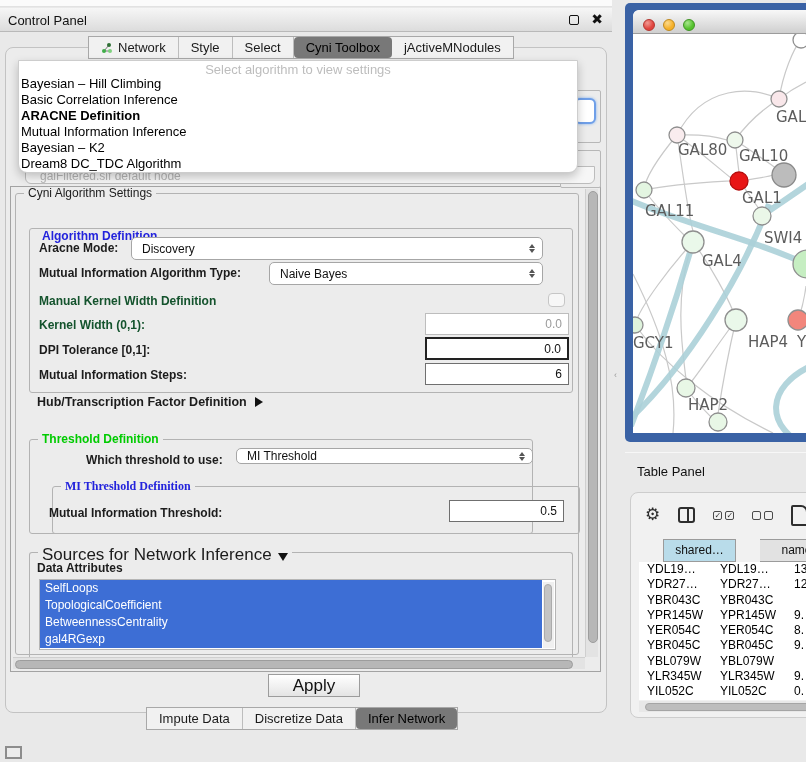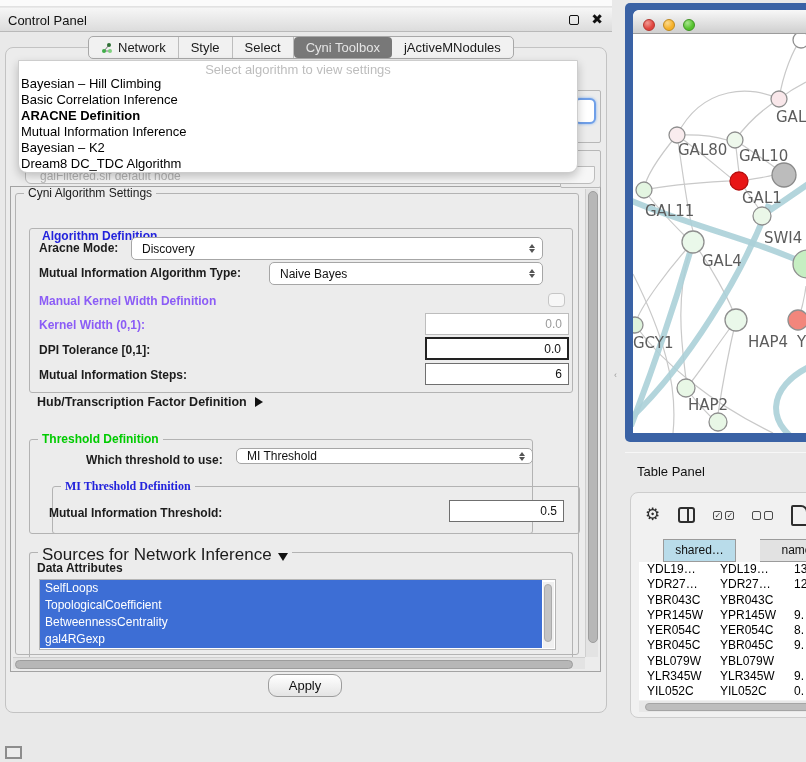--- a/index.html
+++ b/index.html
@@ -15,24 +15,24 @@
   .cp-topstrip{position:absolute;left:0;top:0;width:612px;height:7px;background:#fbfbfb;border-bottom:1px solid #e2e2e2;}
   .cp-titlebar{position:absolute;left:0;top:8px;width:612px;height:24px;
       background:linear-gradient(#f6f6f6,#dcdcdc);border-bottom:1px solid #b9b9b9;}
   .cp-title{position:absolute;left:8px;top:5px;font-size:13px;color:#111;}
   .cp-float{position:absolute;right:33px;top:7px;width:10px;height:10px;border:1.6px solid #111;border-radius:2px;}
   .cp-close{position:absolute;right:9px;top:3px;font-size:14px;font-weight:bold;color:#111;}
   .cp-panel{position:absolute;left:5px;top:47px;width:602px;height:666px;background:#ececec;
       border:1px solid #c3c3c3;border-radius:8px;}
   
   .tabbar{position:absolute;left:88px;top:36px;height:23px;display:flex;align-items:stretch;
-      border:1px solid #a8a8a8;border-radius:5px;background:#f1f1f1;overflow:hidden;}
+      border:1px solid #a8a8a8;border-radius:0;background:#f1f1f1;overflow:hidden;}
   .tab{display:flex;align-items:center;gap:5px;padding:0 12px;font-size:13px;color:#1a1a1a;border-right:1px solid #bdbdbd;}
   .tab:last-child{border-right:none;}
-  .tab.selected{background:var(--tab-dark);color:#e5e5e5;border-right:none;border-radius:4px;}
+  .tab.selected{background:var(--tab-dark);color:#000000;border-right:none;border-radius:4px;}
   .net-glyph{width:12px;height:12px;display:inline-block;}
   
   .popup{position:absolute;left:18px;top:60px;width:560px;height:113px;background:#fff;
       border:1px solid #cdcdcd;border-radius:0 0 9px 9px;box-shadow:0 4px 10px rgba(0,0,0,.22);z-index:30;}
   .popup-ph{height:15px;text-align:center;font-size:13px;color:#bdbdbd;padding-top:1px;}
   .algo-item{height:16px;line-height:16px;font-size:13px;color:#000;padding-left:2px;white-space:nowrap;}
   .algo-item.bold{font-weight:bold;}
   
   .frag-box1{position:absolute;left:560px;top:90px;width:41px;height:53px;border:1px solid #b7b7b7;border-radius:2px;background:#ececec;z-index:5;}
   .frag-combo-blue{position:absolute;left:574px;top:98px;width:22px;height:26px;background:#fff;border:2px solid #6f9fe8;border-radius:6px;box-shadow:0 0 3px #7fb0f0;z-index:6;}
@@ -40,41 +40,41 @@
   .frag-combo-dis{position:absolute;left:25px;top:166px;width:570px;height:18px;background:#f6f6f6;border:1px solid #bcbcbc;border-radius:0 0 6px 6px;z-index:6;font-size:12px;color:#b5b5b5;padding:2px 0 0 14px;overflow:hidden;}
   
   .scrollpane{position:absolute;left:10px;top:186px;width:591px;height:486px;border:1px solid #a3a3a3;background:#ececec;overflow:hidden;}
   .vscroll{position:absolute;right:2px;top:2px;width:13px;height:468px;background:#e3e3e3;border-left:1px solid #cfcfcf;}
   .vthumb{position:absolute;left:1.5px;top:2px;width:10px;height:452px;background:#b7b7b7;border:1px solid #9d9d9d;border-radius:6px;}
   .hscroll{position:absolute;left:2px;bottom:2px;width:572px;height:12px;background:#e3e3e3;border-top:1px solid #cfcfcf;}
   .hthumb{position:absolute;left:2px;top:1.5px;width:558px;height:9px;background:#b7b7b7;border:1px solid #9d9d9d;border-radius:5px;}
   .groupbox{position:absolute;border:1px solid #b3b3b3;border-radius:3px;}
   .grouplabel{position:absolute;top:-8px;left:8px;background:#ececec;padding:0 4px;font-size:12px;white-space:nowrap;}
   .lbl{position:absolute;font-size:12px;font-weight:bold;color:#1c1c1c;white-space:nowrap;}
-  .lbl.dis{color:#8b5cf6;}
+  .lbl.dis{color:#14532d;}
   .combo{position:absolute;background:#fff;border:1px solid #a6a6a6;border-radius:5px;font-size:12px;
       display:flex;align-items:center;padding-left:10px;color:#111;}
   .combo .arrows{position:absolute;right:7px;top:0;height:100%;display:flex;flex-direction:column;justify-content:center;gap:1px;}
   .combo .arrows i{display:block;width:0;height:0;border-left:3.5px solid transparent;border-right:3.5px solid transparent;}
   .combo .arrows .up{border-bottom:4px solid #555;}
   .combo .arrows .dn{border-top:4px solid #555;}
   .field{position:absolute;background:#fff;font-size:12px;text-align:right;padding:3px 6px 0 0;color:#111;}
   .field.dis{border:1px solid #bdbdbd;color:#9a9a9a;}
   .field.focus{border:2px solid #222;}
   .field.plain{border:1px solid #6f6f6f;}
   .checkbox{position:absolute;width:17px;height:14px;border:1px solid #c6c6c6;border-radius:4px;background:#f7f7f7;}
   .tri-r{display:inline-block;width:0;height:0;border-top:5.5px solid transparent;border-bottom:5.5px solid transparent;border-left:8px solid #111;margin-left:8px;vertical-align:-1px;}
   .tri-d{display:inline-block;width:0;height:0;border-left:5.5px solid transparent;border-right:5.5px solid transparent;border-top:8px solid #111;margin-left:6px;vertical-align:-1px;}
   .attr-list{position:absolute;left:38px;top:584px;width:517px;height:71px;background:#fff;border:1px solid #b5b5b5;overflow:hidden;}
   .attr-item{height:17px;line-height:17px;font-size:12px;padding-left:5px;width:calc(100% - 13px);
       background:var(--select-blue);color:#fff;white-space:nowrap;}
   .attr-scroll{position:absolute;right:1px;top:2px;width:11px;height:66px;background:#f0f0f0;}
   .attr-thumb{position:absolute;left:1px;top:2px;width:8px;height:58px;background:#c4c4c4;border:1px solid #ababab;border-radius:5px;}
-  .apply-btn{position:absolute;left:268px;top:674px;width:74px;height:23px;background:linear-gradient(#ffffff,#e4e4e4);
-      border:1px solid #9c9c9c;border-radius:9px;font-size:13px;text-align:center;line-height:21px;color:#111;}
+  .apply-btn{position:absolute;left:268px;top:674px;width:92px;height:23px;background:linear-gradient(#ffffff,#e4e4e4);
+      border:1px solid #9c9c9c;border-radius:0;font-size:17px;text-align:center;line-height:21px;color:#111;}
   .bottom-tabbar{position:absolute;left:146px;top:707px;}
   
   .divider-grip{position:absolute;left:614px;top:369px;width:6px;height:12px;color:#9a9a9a;font-size:9px;line-height:12px;}
   
   .net-frame{position:absolute;left:625px;top:3px;width:181px;height:439px;background:var(--frame-blue);border-radius:5px 0 0 5px;}
   .net-window{position:absolute;left:633px;top:10px;width:173px;height:423px;background:#fff;border-radius:6px 0 0 0;overflow:hidden;}
   .net-titlebar{position:absolute;left:0;top:0;width:100%;height:24px;background:linear-gradient(#f8f8f8,#cfcfcf);
       border-bottom:1px solid #9c9c9c;border-radius:6px 0 0 0;}
   .tl{position:absolute;top:9px;width:12px;height:12px;border-radius:50%;}
   .tl.red{left:10px;background:radial-gradient(circle at 35% 30%,#f09a93,#e0443e 60%);border:1px solid #b5352f;}
@@ -237,20 +237,31 @@
           <div class="vthumb"></div>
         </div>
       <div class="hscroll">
           <div class="hthumb"></div>
         </div>
     </div>
   </div>
 
   <div class="apply-btn">Apply</div>
 
+  <div class="tabbar bottom-tabbar" id="bottom-tabs">
+      <div class="tab">
+        <span>Impute Data</span>
+      </div>
+      <div class="tab">
+        <span>Discretize Data</span>
+      </div>
+      <div class="tab selected">
+        <span>Infer Network</span>
+      </div>
+    </div>
 
   <div class="divider-grip">‹</div>
 
   <div class="net-frame"></div>
   <div class="net-window">
     <div class="net-titlebar">
       <span class="tl red"></span>
       <span class="tl yellow"></span>
       <span class="tl green"></span>
     </div>

